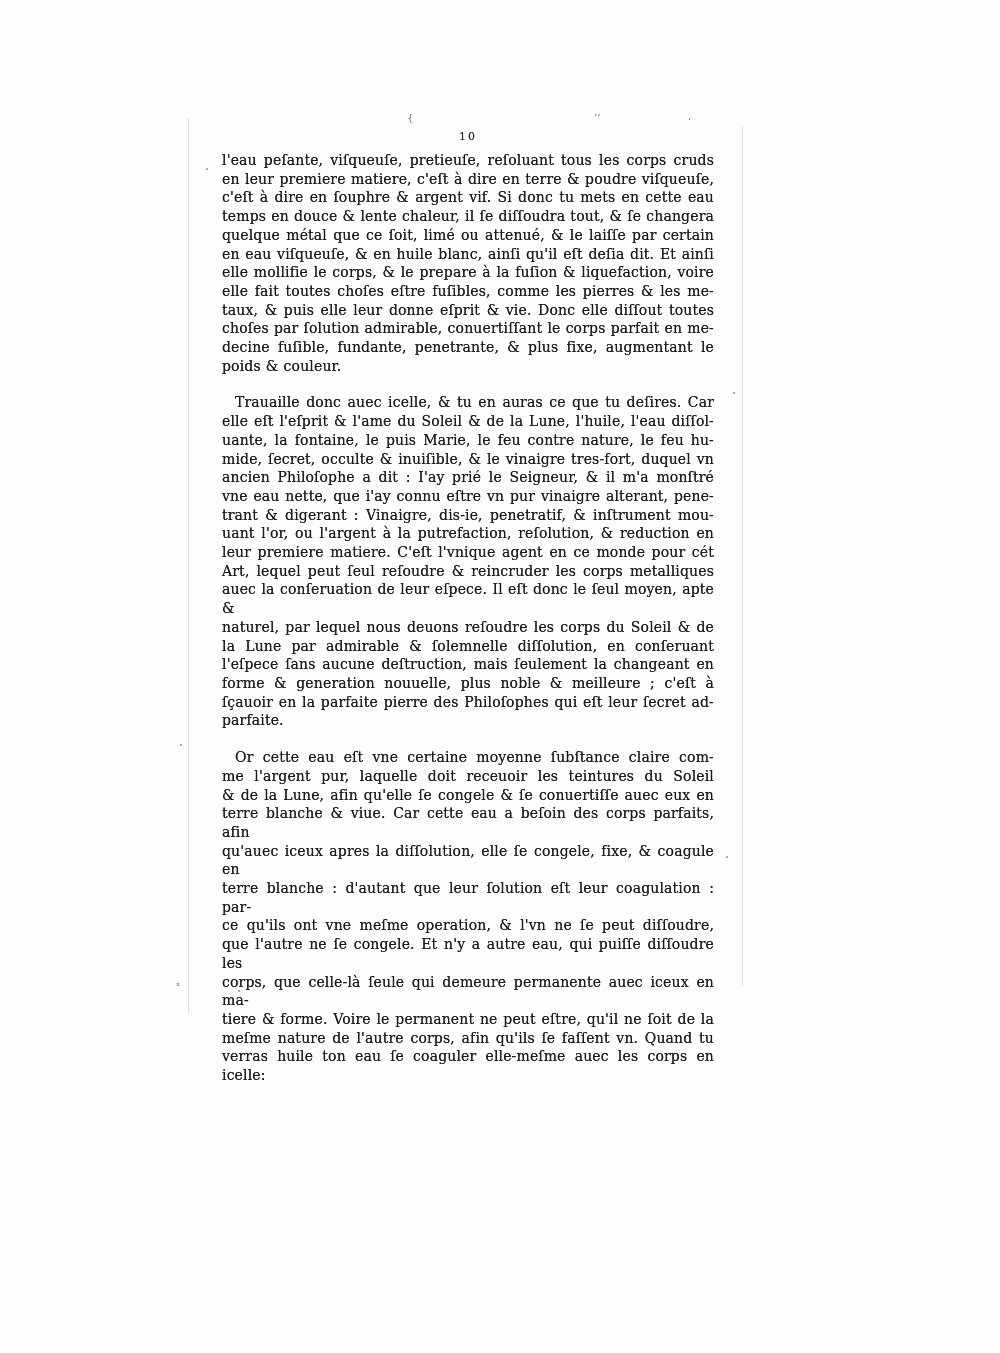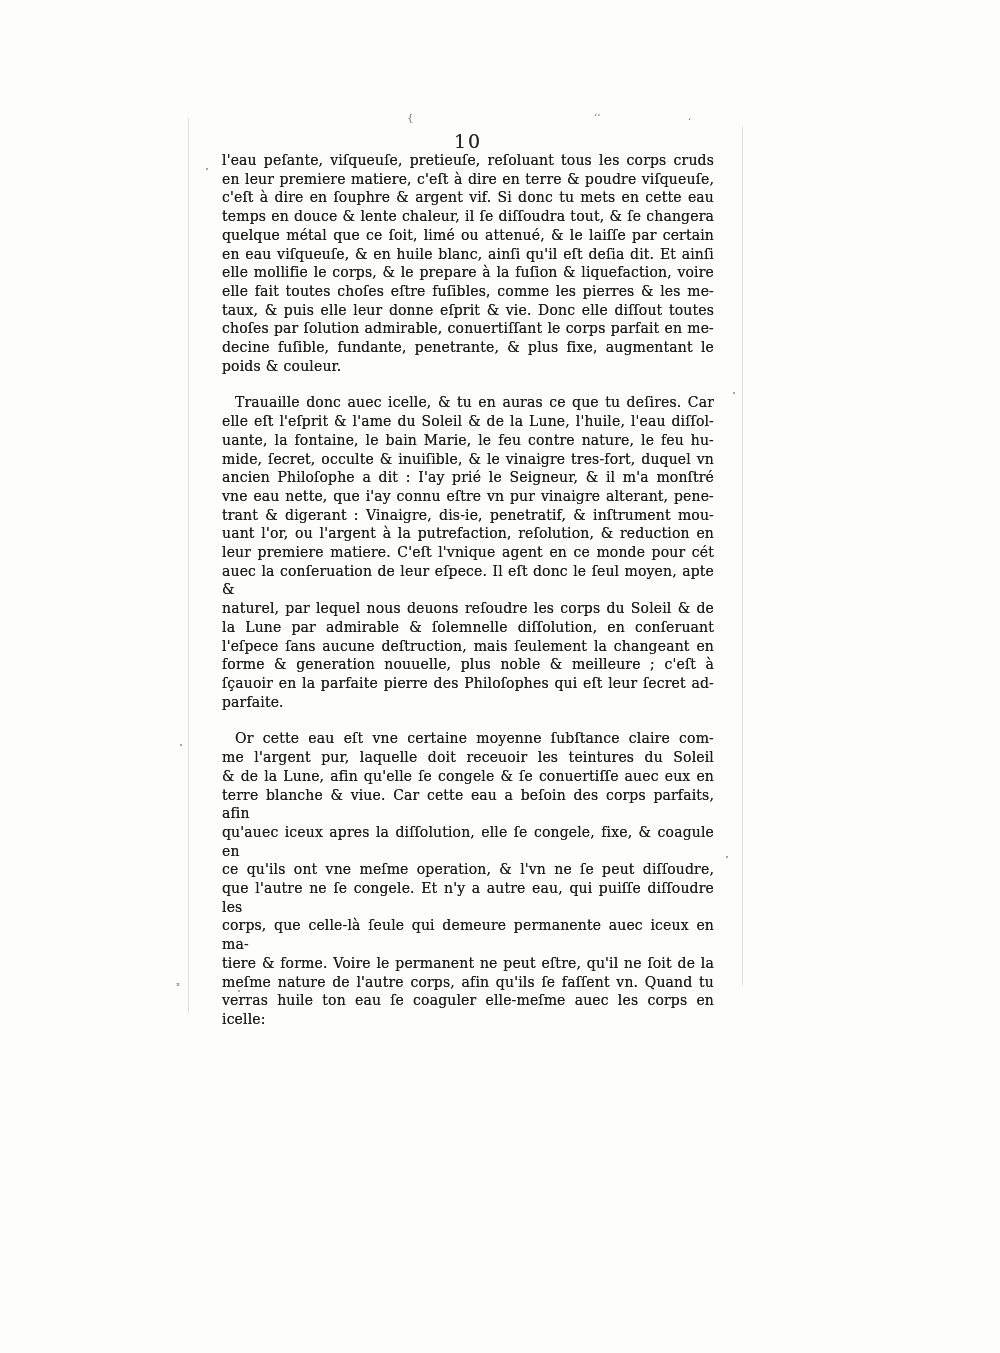--- a/index.html
+++ b/index.html
@@ -23,21 +23,21 @@
   }
   .edge.left  { left: 188px; top: 118px; width: 1px; height: 895px; }
   .edge.right { left: 742px; top: 126px; width: 1px; height: 860px; }
 
   .page-number {
     position: absolute;
     left: 222px;
     top: 130px;
     width: 492px;
     text-align: center;
-    font-size: 19px;
+    font-size: 11px;
     letter-spacing: 2px;
     color: #262626;
     text-shadow: 0 0 0.5px rgba(20,20,20,0.65);
   }
 
   .textblock {
     position: absolute;
     left: 222px;
     top: 151px;
     width: 492px;
@@ -94,41 +94,43 @@
         <div class="line">elle mollifie le corps, &amp; le prepare à la fuſion &amp; liquefaction, voire</div>
         <div class="line">elle fait toutes choſes eſtre fuſibles, comme les pierres &amp; les me-</div>
         <div class="line">taux, &amp; puis elle leur donne eſprit &amp; vie. Donc elle diſſout toutes</div>
         <div class="line">choſes par ſolution admirable, conuertiſſant le corps parfait en me-</div>
         <div class="line">decine fuſible, fundante, penetrante, &amp; plus fixe, augmentant le</div>
         <div class="line last">poids &amp; couleur.</div>
       </div>
     <div class="para indent">
         <div class="line">Trauaille donc auec icelle, &amp; tu en auras ce que tu deſires. Car</div>
         <div class="line">elle eſt l'eſprit &amp; l'ame du Soleil &amp; de la Lune, l'huile, l'eau diſſol-</div>
-        <div class="line">uante, la fontaine, le bain Marie, le feu contre nature, le feu hu-</div>
+        <div class="line">uante, la fontaine, le puis Marie, le feu contre nature, le feu hu-</div>
         <div class="line">mide, ſecret, occulte &amp; inuiſible, &amp; le vinaigre tres-fort, duquel vn</div>
         <div class="line">ancien Philoſophe a dit : I'ay prié le Seigneur, &amp; il m'a monſtré</div>
         <div class="line">vne eau nette, que i'ay connu eſtre vn pur vinaigre alterant, pene-</div>
         <div class="line">trant &amp; digerant : Vinaigre, dis-ie, penetratif, &amp; inſtrument mou-</div>
         <div class="line">uant l'or, ou l'argent à la putrefaction, reſolution, &amp; reduction en</div>
         <div class="line">leur premiere matiere. C'eſt l'vnique agent en ce monde pour cét</div>
+        <div class="line">Art, lequel peut ſeul reſoudre &amp; reincruder les corps metalliques</div>
         <div class="line">auec la conſeruation de leur eſpece. Il eſt donc le ſeul moyen, apte &amp;</div>
         <div class="line">naturel, par lequel nous deuons reſoudre les corps du Soleil &amp; de</div>
         <div class="line">la Lune par admirable &amp; ſolemnelle diſſolution, en conſeruant</div>
         <div class="line">l'eſpece ſans aucune deſtruction, mais ſeulement la changeant en</div>
         <div class="line">forme &amp; generation nouuelle, plus noble &amp; meilleure ; c'eſt à</div>
         <div class="line">ſçauoir en la parfaite pierre des Philoſophes qui eſt leur ſecret ad-</div>
         <div class="line last">parfaite.</div>
       </div>
     <div class="para indent">
         <div class="line">Or cette eau eſt vne certaine moyenne ſubſtance claire com-</div>
         <div class="line">me l'argent pur, laquelle doit receuoir les teintures du Soleil</div>
         <div class="line">&amp; de la Lune, afin qu'elle ſe congele &amp; ſe conuertiſſe auec eux en</div>
         <div class="line">terre blanche &amp; viue. Car cette eau a beſoin des corps parfaits, afin</div>
         <div class="line">qu'auec iceux apres la diſſolution, elle ſe congele, fixe, &amp; coagule en</div>
+        <div class="line">terre blanche : d'autant que leur ſolution eſt leur coagulation : par-</div>
         <div class="line">ce qu'ils ont vne meſme operation, &amp; l'vn ne ſe peut diſſoudre,</div>
         <div class="line">que l'autre ne ſe congele. Et n'y a autre eau, qui puiſſe diſſoudre les</div>
         <div class="line">corps, que celle-là ſeule qui demeure permanente auec iceux en ma-</div>
         <div class="line">tiere &amp; forme. Voire le permanent ne peut eſtre, qu'il ne ſoit de la</div>
         <div class="line">meſme nature de l'autre corps, afin qu'ils ſe faſſent vn. Quand tu</div>
         <div class="line last">verras huile ton eau ſe coaguler elle-meſme auec les corps en icelle:</div>
       </div>
   </div>
 
   <span class="speck" style="left:407px; top:112px;">{</span>

